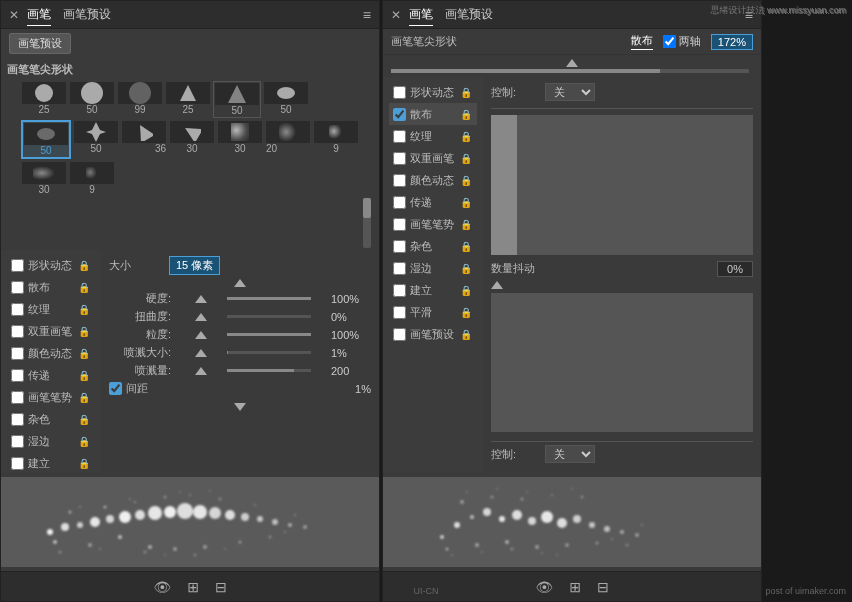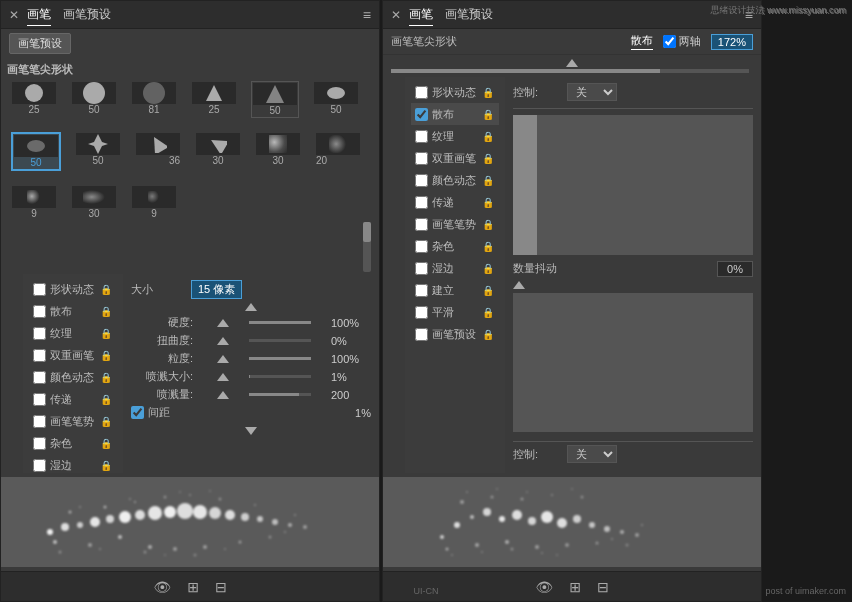--- a/index.html
+++ b/index.html
@@ -106,21 +106,20 @@
     .sidebar-item .lock-icon {
       margin-left: auto;
       font-size: 10px;
       color: #888;
     }
     
     .panel-content {
       display: flex;
       flex: 1;
       overflow: hidden;
-      margin-left: 22px;
     }
     .panel-right {
       flex: 1;
       display: flex;
       flex-direction: column;
       padding: 6px 8px;
       overflow-y: auto;
     }
     
     .size-row {
@@ -292,39 +291,39 @@
       </div>
       <span class="panel-menu">≡</span>
     </div>
 
     <div class="preset-bar">
       <span class="preset-btn">画笔预设</span>
     </div>
 
     <div style="padding:4px 6px 2px; font-size:11px; color:#bbb; font-weight:bold;">画笔笔尖形状</div>
 
-    <div style="display:flex; padding:2px 10px; gap:14px; flex-wrap:wrap; max-height:145px; overflow-y:auto;">
+    <div style="display:flex; padding:2px 20px; gap:2px; flex-wrap:wrap; max-height:145px; overflow-y:auto;">
 
       <div style="display:flex; flex-direction:column; align-items:center; cursor:pointer; padding:1px;">
         <div style="width:44px;height:22px;background:#2a2a2a;display:flex;align-items:center;justify-content:center;">
           <div style="background:#aaa;border-radius:50%;width:18px;height:18px;"></div>
         </div>
         <span style="font-size:10px;color:#aaa;">25</span>
       </div>
       <div style="display:flex; flex-direction:column; align-items:center; cursor:pointer; padding:1px;">
         <div style="width:44px;height:22px;background:#2a2a2a;display:flex;align-items:center;justify-content:center;">
           <div style="background:#aaa;border-radius:50%;width:22px;height:22px;"></div>
         </div>
         <span style="font-size:10px;color:#aaa;">50</span>
       </div>
       <div style="display:flex; flex-direction:column; align-items:center; cursor:pointer; padding:1px;">
         <div style="width:44px;height:22px;background:#2a2a2a;display:flex;align-items:center;justify-content:center;">
           <div style="background:#888;border-radius:50%;width:22px;height:22px;opacity:0.6;"></div>
         </div>
-        <span style="font-size:10px;color:#aaa;">81</span>
+        <span style="font-size:10px;color:#aaa;">99</span>
       </div>
       <div style="display:flex; flex-direction:column; align-items:center; cursor:pointer; padding:1px;">
         <div style="width:44px;height:22px;background:#2a2a2a;display:flex;align-items:center;justify-content:center;">
           <svg width="20" height="20" viewBox="0 0 20 20">
               <polygon points="10,2 18,18 2,18" fill="#aaa"></polygon>
             </svg>
         </div>
         <span style="font-size:10px;color:#aaa;">25</span>
       </div>
       <div style="display:flex; flex-direction:column; align-items:center; cursor:pointer; padding:1px; border:1px solid #555;">

